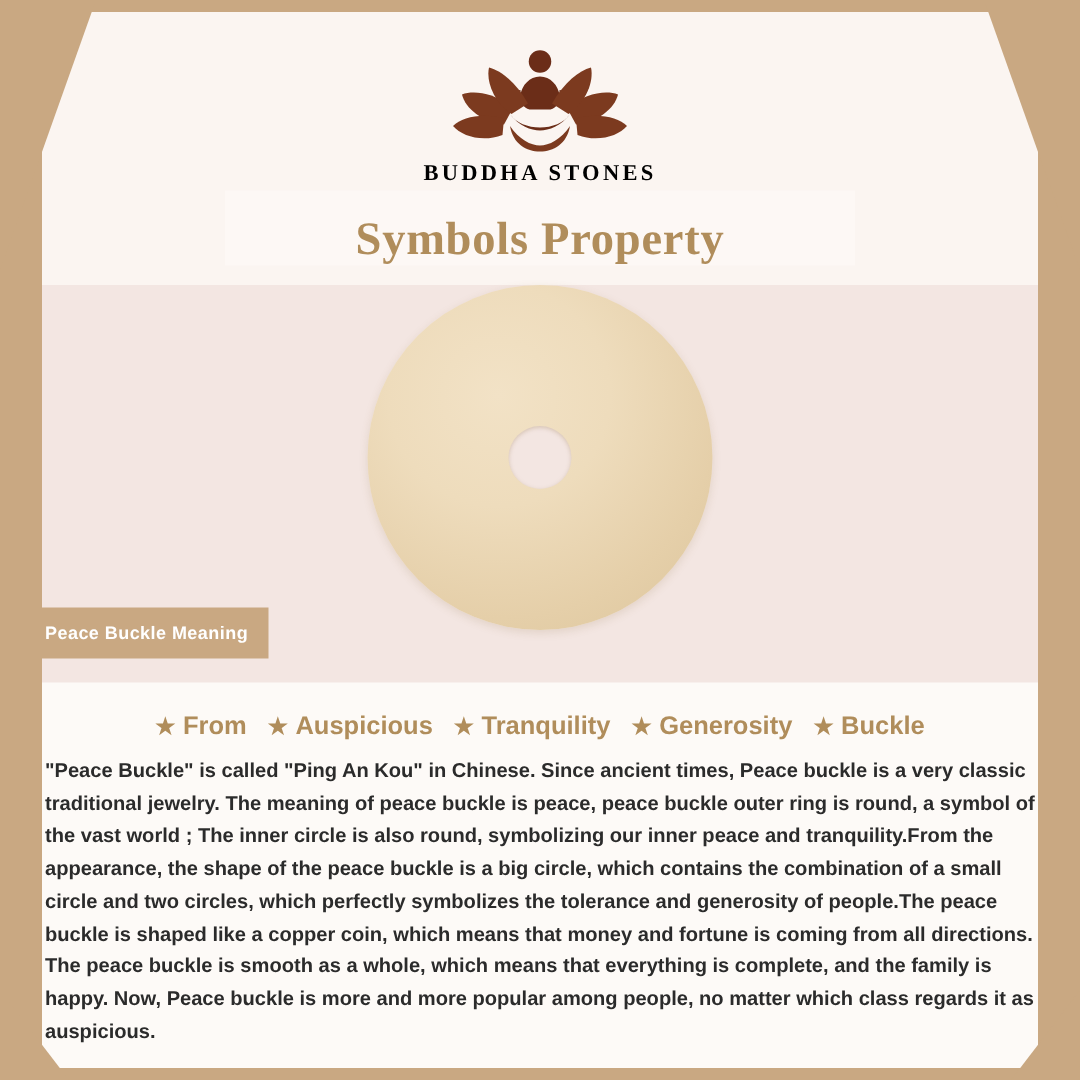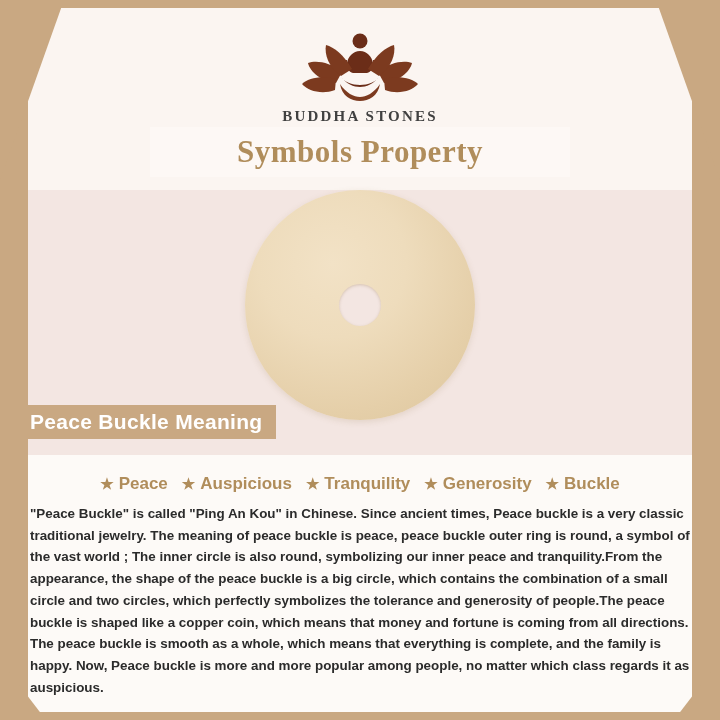--- a/index.html
+++ b/index.html
@@ -102,34 +102,34 @@
     width: 720px;
     text-align: center;
     z-index: 10;
   }
   .logo-svg { display: block; margin: 0 auto; }
   .brand-name {
     margin-top: 6px;
     font-size: 15px;
     letter-spacing: 2.2px;
     font-weight: bold;
-    color: #404040;
+    color: #000000;
     font-family: "Liberation Serif", serif;
   }
 
   
   .title-bar {
     position: absolute;
     top: 127px;
     left: 150px;
     width: 420px;
     height: 50px;
     background: #fdf8f5;
     display: flex;
-    align-items: center;
+    align-items: flex-end;
     justify-content: center;
     z-index: 10;
   }
   .title-text {
     font-family: "Liberation Serif", serif;
     font-weight: bold;
     font-size: 31px;
     color: #b08d5b;
     letter-spacing: 0.5px;
   }
@@ -171,21 +171,21 @@
     left: 18px;
     height: 34px;
     background: #c9a882;
     display: flex;
     align-items: center;
     padding: 0 14px 0 12px;
     z-index: 12;
   }
   .section-banner-text {
     color: #ffffff;
-    font-size: 21px;
+    font-size: 12px;
     font-weight: bold;
     letter-spacing: 0.3px;
   }
 
   
   .keywords {
     position: absolute;
     top: 474px;
     left: 28px;
     width: 664px;
@@ -275,21 +275,21 @@
     </div>
   </div>
 
   <div class="section-banner">
     <span class="section-banner-text">Peace Buckle Meaning</span>
   </div>
 
   <div class="keywords">
     <span class="kw">
       <span class="star">★</span>
-      <span>Peace</span>
+      <span>From</span>
     </span>
     <span class="kw">
       <span class="star">★</span>
       <span>Auspicious</span>
     </span>
     <span class="kw">
       <span class="star">★</span>
       <span>Tranquility</span>
     </span>
     <span class="kw">

